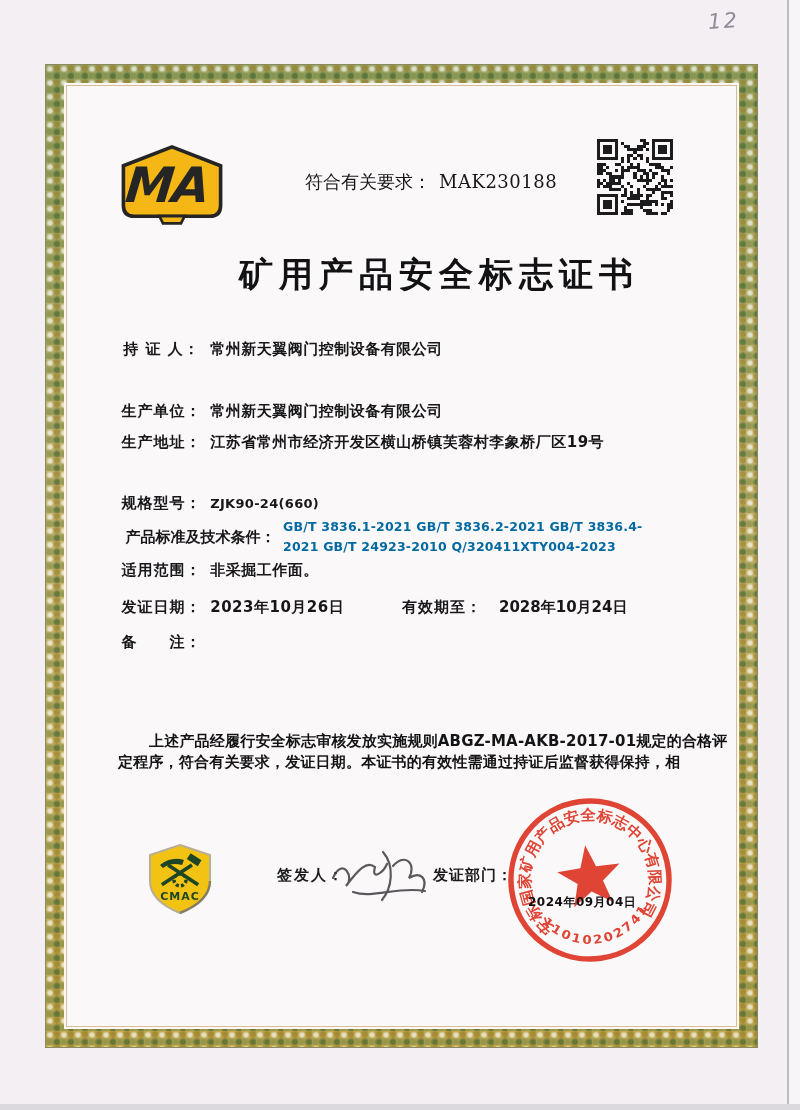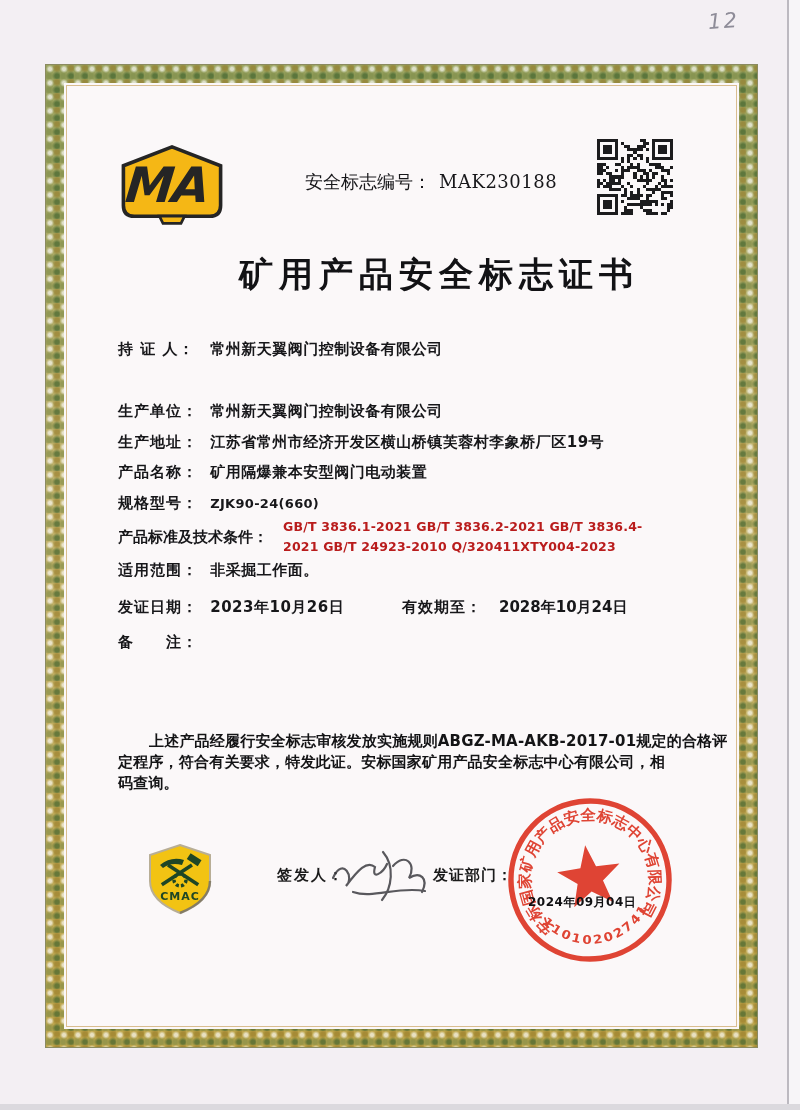--- a/index.html
+++ b/index.html
@@ -44,25 +44,25 @@
     font-size:18px;color:#17171a;white-space:nowrap;
   }
   .certline .no{padding-left:8px;letter-spacing:.5px;}
   .qr{position:absolute;left:597px;top:139px;width:76px;height:76px;}
   .title{
     position:absolute;left:0;top:252px;width:100%;text-align:center;
     font-size:34px;font-weight:900;letter-spacing:6px;text-indent:6px;color:#121215;padding-left:36px;
   }
   
   .row{position:absolute;left:118px;white-space:nowrap;font-size:15px;font-weight:700;color:#17171a;}
-  .flabel{display:inline-block;width:87px;letter-spacing:1px;}
+  .flabel{display:inline-block;width:87px;letter-spacing:1px;text-align:center;}
   .flabel.wide{width:165px;letter-spacing:0;}
   .fvalue{letter-spacing:.5px;}
   .fvalue.latin{font-size:13px;letter-spacing:.3px;}
-  .stdline{position:absolute;left:283px;font-size:12.5px;font-weight:700;white-space:nowrap;letter-spacing:.2px;color:#b91c1c;}
+  .stdline{position:absolute;left:283px;font-size:12.5px;font-weight:700;white-space:nowrap;letter-spacing:.2px;color:#0369a1;}
   .validlabel{position:absolute;left:284px;letter-spacing:1px;}
   .validvalue{position:absolute;left:381px;}
   
   .statement{position:absolute;left:118px;top:731px;width:576px;font-size:15px;font-weight:700;color:#141416;}
   .statement .sline{white-space:nowrap;height:21px;line-height:21px;letter-spacing:.2px;}
   .statement .sline:first-child{text-indent:31px;}
   
   .cmac{position:absolute;left:148px;top:843px;}
   .issuer-label{position:absolute;left:277px;top:866px;font-size:15px;font-weight:700;letter-spacing:2px;}
   .dept-label{position:absolute;left:433px;top:866px;font-size:15px;font-weight:700;letter-spacing:1px;}
@@ -90,21 +90,21 @@
 
   <div class="ma-logo">
     <svg width="108" height="88" viewBox="0 0 120 96">
       <path d="M6,30 L60,9 L114,30 L114,74 Q114,86 102,86 L18,86 Q6,86 6,74 Z" fill="#f5b715" stroke="#252525" stroke-width="4"></path>
       <path d="M46,86 L74,86 L70,94 L50,94 Z" fill="#f5b715" stroke="#252525" stroke-width="3"></path>
       <text x="60" y="70" text-anchor="middle" font-size="54" font-weight="900" font-style="italic" fill="#252525" letter-spacing="-2" transform="skewX(-6)">MA</text>
     </svg>
   </div>
 
   <div class="certline">
-    <span>安全标志编号：</span><span class="no">MAK230188</span>
+    <span>符合有关要求：</span><span class="no">MAK230188</span>
   </div>
 
   <div class="qr">
     <svg id="qr-svg" width="76" height="76" viewBox="0 0 75 75" shape-rendering="crispEdges">
         <path d="M0,0h3v3h-3zM3,0h3v3h-3zM6,0h3v3h-3zM9,0h3v3h-3zM12,0h3v3h-3zM15,0h3v3h-3zM18,0h3v3h-3zM42,0h3v3h-3zM45,0h3v3h-3zM54,0h3v3h-3zM57,0h3v3h-3zM60,0h3v3h-3zM63,0h3v3h-3zM66,0h3v3h-3zM69,0h3v3h-3zM72,0h3v3h-3zM0,3h3v3h-3zM18,3h3v3h-3zM24,3h3v3h-3zM45,3h3v3h-3zM48,3h3v3h-3zM54,3h3v3h-3zM72,3h3v3h-3zM0,6h3v3h-3zM6,6h3v3h-3zM9,6h3v3h-3zM12,6h3v3h-3zM18,6h3v3h-3zM27,6h3v3h-3zM30,6h3v3h-3zM39,6h3v3h-3zM42,6h3v3h-3zM45,6h3v3h-3zM54,6h3v3h-3zM60,6h3v3h-3zM63,6h3v3h-3zM66,6h3v3h-3zM72,6h3v3h-3zM0,9h3v3h-3zM6,9h3v3h-3zM9,9h3v3h-3zM12,9h3v3h-3zM18,9h3v3h-3zM30,9h3v3h-3zM33,9h3v3h-3zM36,9h3v3h-3zM39,9h3v3h-3zM42,9h3v3h-3zM48,9h3v3h-3zM54,9h3v3h-3zM60,9h3v3h-3zM63,9h3v3h-3zM66,9h3v3h-3zM72,9h3v3h-3zM0,12h3v3h-3zM6,12h3v3h-3zM9,12h3v3h-3zM12,12h3v3h-3zM18,12h3v3h-3zM36,12h3v3h-3zM54,12h3v3h-3zM60,12h3v3h-3zM63,12h3v3h-3zM66,12h3v3h-3zM72,12h3v3h-3zM0,15h3v3h-3zM18,15h3v3h-3zM30,15h3v3h-3zM33,15h3v3h-3zM39,15h3v3h-3zM42,15h3v3h-3zM54,15h3v3h-3zM72,15h3v3h-3zM0,18h3v3h-3zM3,18h3v3h-3zM6,18h3v3h-3zM9,18h3v3h-3zM12,18h3v3h-3zM15,18h3v3h-3zM18,18h3v3h-3zM24,18h3v3h-3zM30,18h3v3h-3zM36,18h3v3h-3zM42,18h3v3h-3zM48,18h3v3h-3zM54,18h3v3h-3zM57,18h3v3h-3zM60,18h3v3h-3zM63,18h3v3h-3zM66,18h3v3h-3zM69,18h3v3h-3zM72,18h3v3h-3zM24,21h3v3h-3zM30,21h3v3h-3zM48,21h3v3h-3zM0,24h3v3h-3zM3,24h3v3h-3zM6,24h3v3h-3zM18,24h3v3h-3zM21,24h3v3h-3zM33,24h3v3h-3zM39,24h3v3h-3zM51,24h3v3h-3zM54,24h3v3h-3zM57,24h3v3h-3zM60,24h3v3h-3zM0,27h3v3h-3zM3,27h3v3h-3zM9,27h3v3h-3zM24,27h3v3h-3zM30,27h3v3h-3zM33,27h3v3h-3zM36,27h3v3h-3zM39,27h3v3h-3zM57,27h3v3h-3zM60,27h3v3h-3zM63,27h3v3h-3zM72,27h3v3h-3zM0,30h3v3h-3zM3,30h3v3h-3zM6,30h3v3h-3zM18,30h3v3h-3zM24,30h3v3h-3zM27,30h3v3h-3zM30,30h3v3h-3zM39,30h3v3h-3zM42,30h3v3h-3zM45,30h3v3h-3zM51,30h3v3h-3zM63,30h3v3h-3zM66,30h3v3h-3zM69,30h3v3h-3zM0,33h3v3h-3zM3,33h3v3h-3zM9,33h3v3h-3zM12,33h3v3h-3zM24,33h3v3h-3zM36,33h3v3h-3zM45,33h3v3h-3zM48,33h3v3h-3zM54,33h3v3h-3zM57,33h3v3h-3zM69,33h3v3h-3zM12,36h3v3h-3zM15,36h3v3h-3zM18,36h3v3h-3zM21,36h3v3h-3zM24,36h3v3h-3zM36,36h3v3h-3zM42,36h3v3h-3zM48,36h3v3h-3zM54,36h3v3h-3zM63,36h3v3h-3zM0,39h3v3h-3zM6,39h3v3h-3zM12,39h3v3h-3zM15,39h3v3h-3zM21,39h3v3h-3zM39,39h3v3h-3zM42,39h3v3h-3zM45,39h3v3h-3zM48,39h3v3h-3zM51,39h3v3h-3zM63,39h3v3h-3zM66,39h3v3h-3zM72,39h3v3h-3zM0,42h3v3h-3zM3,42h3v3h-3zM9,42h3v3h-3zM12,42h3v3h-3zM15,42h3v3h-3zM18,42h3v3h-3zM21,42h3v3h-3zM30,42h3v3h-3zM48,42h3v3h-3zM60,42h3v3h-3zM66,42h3v3h-3zM0,45h3v3h-3zM6,45h3v3h-3zM9,45h3v3h-3zM12,45h3v3h-3zM24,45h3v3h-3zM33,45h3v3h-3zM45,45h3v3h-3zM57,45h3v3h-3zM63,45h3v3h-3zM66,45h3v3h-3zM69,45h3v3h-3zM72,45h3v3h-3zM12,48h3v3h-3zM15,48h3v3h-3zM18,48h3v3h-3zM21,48h3v3h-3zM27,48h3v3h-3zM39,48h3v3h-3zM48,48h3v3h-3zM51,48h3v3h-3zM54,48h3v3h-3zM57,48h3v3h-3zM60,48h3v3h-3zM27,51h3v3h-3zM33,51h3v3h-3zM39,51h3v3h-3zM54,51h3v3h-3zM63,51h3v3h-3zM66,51h3v3h-3zM69,51h3v3h-3zM72,51h3v3h-3zM0,54h3v3h-3zM3,54h3v3h-3zM6,54h3v3h-3zM9,54h3v3h-3zM12,54h3v3h-3zM15,54h3v3h-3zM18,54h3v3h-3zM24,54h3v3h-3zM27,54h3v3h-3zM33,54h3v3h-3zM36,54h3v3h-3zM39,54h3v3h-3zM42,54h3v3h-3zM48,54h3v3h-3zM51,54h3v3h-3zM63,54h3v3h-3zM72,54h3v3h-3zM0,57h3v3h-3zM18,57h3v3h-3zM30,57h3v3h-3zM33,57h3v3h-3zM36,57h3v3h-3zM39,57h3v3h-3zM48,57h3v3h-3zM63,57h3v3h-3zM66,57h3v3h-3zM0,60h3v3h-3zM6,60h3v3h-3zM9,60h3v3h-3zM12,60h3v3h-3zM18,60h3v3h-3zM24,60h3v3h-3zM42,60h3v3h-3zM45,60h3v3h-3zM48,60h3v3h-3zM51,60h3v3h-3zM54,60h3v3h-3zM57,60h3v3h-3zM72,60h3v3h-3zM0,63h3v3h-3zM6,63h3v3h-3zM9,63h3v3h-3zM12,63h3v3h-3zM18,63h3v3h-3zM30,63h3v3h-3zM33,63h3v3h-3zM36,63h3v3h-3zM39,63h3v3h-3zM42,63h3v3h-3zM45,63h3v3h-3zM48,63h3v3h-3zM51,63h3v3h-3zM57,63h3v3h-3zM63,63h3v3h-3zM69,63h3v3h-3zM72,63h3v3h-3zM0,66h3v3h-3zM6,66h3v3h-3zM9,66h3v3h-3zM12,66h3v3h-3zM18,66h3v3h-3zM27,66h3v3h-3zM42,66h3v3h-3zM69,66h3v3h-3zM72,66h3v3h-3zM0,69h3v3h-3zM18,69h3v3h-3zM27,69h3v3h-3zM30,69h3v3h-3zM33,69h3v3h-3zM45,69h3v3h-3zM48,69h3v3h-3zM51,69h3v3h-3zM69,69h3v3h-3zM0,72h3v3h-3zM3,72h3v3h-3zM6,72h3v3h-3zM9,72h3v3h-3zM12,72h3v3h-3zM15,72h3v3h-3zM18,72h3v3h-3zM24,72h3v3h-3zM27,72h3v3h-3zM30,72h3v3h-3zM33,72h3v3h-3zM48,72h3v3h-3zM51,72h3v3h-3zM54,72h3v3h-3zM57,72h3v3h-3zM63,72h3v3h-3zM66,72h3v3h-3z" fill="#1c1c1e"></path>
       </svg>
   </div>
 
   <div class="title">矿用产品安全标志证书</div>
 
@@ -112,24 +112,20 @@
     <span class="flabel">持 证 人：</span>
     <span class="fvalue">常州新天翼阀门控制设备有限公司</span>
   </div>
   <div class="row" style="top:402px">
     <span class="flabel">生产单位：</span>
     <span class="fvalue">常州新天翼阀门控制设备有限公司</span>
   </div>
   <div class="row" style="top:433px">
     <span class="flabel">生产地址：</span>
     <span class="fvalue">江苏省常州市经济开发区横山桥镇芙蓉村李象桥厂区19号</span>
-  </div>
-  <div class="row" style="top:463px">
-    <span class="flabel">产品名称：</span>
-    <span class="fvalue">矿用隔爆兼本安型阀门电动装置</span>
   </div>
   <div class="row" style="top:494px">
     <span class="flabel">规格型号：</span>
     <span class="fvalue latin">ZJK90-24(660)</span>
   </div>
 
   <div class="row" style="top:528px">
     <span class="flabel wide">产品标准及技术条件：</span>
   </div>
   <div class="stdline" style="top:519px">GB/T 3836.1-2021 GB/T 3836.2-2021 GB/T 3836.4-</div>
@@ -146,22 +142,21 @@
     <span class="validlabel">有效期至：</span>
     <span class="validvalue">2028年10月24日</span>
   </div>
 
   <div class="row" style="top:633px">
     <span class="flabel">备　　注：</span>
   </div>
 
   <div class="statement">
     <div class="sline">上述产品经履行安全标志审核发放实施规则ABGZ-MA-AKB-2017-01规定的合格评</div>
-    <div class="sline">定程序，符合有关要求，特发此证。安标国家矿用产品安全标志中心有限公司，相</div>
-    <div class="sline">码查询。</div>
+    <div class="sline">定程序，符合有关要求，发证日期。本证书的有效性需通过持证后监督获得保持，相</div>
   </div>
 
   <div class="cmac">
     <svg width="64" height="72" viewBox="0 0 64 72">
       <path d="M32,2 L62,12 L62,38 Q62,58 32,70 Q2,58 2,38 L2,12 Z" fill="#f2c313" stroke="#b8ae96" stroke-width="2"></path>
       <path d="M62,38 Q62,58 32,70" fill="none" stroke="#5a5340" stroke-width="2.5" opacity=".55"></path>
       <g fill="#1e4626" stroke="none">
         <rect x="11" y="30" width="36" height="3.6" transform="rotate(-33 29 32)"></rect>
         <rect x="17" y="30" width="36" height="3.6" transform="rotate(33 35 32)"></rect>
         <path d="M12,22 q11,-9 24,-5 l-2,5 q-11,-3 -19,3 z"></path>

